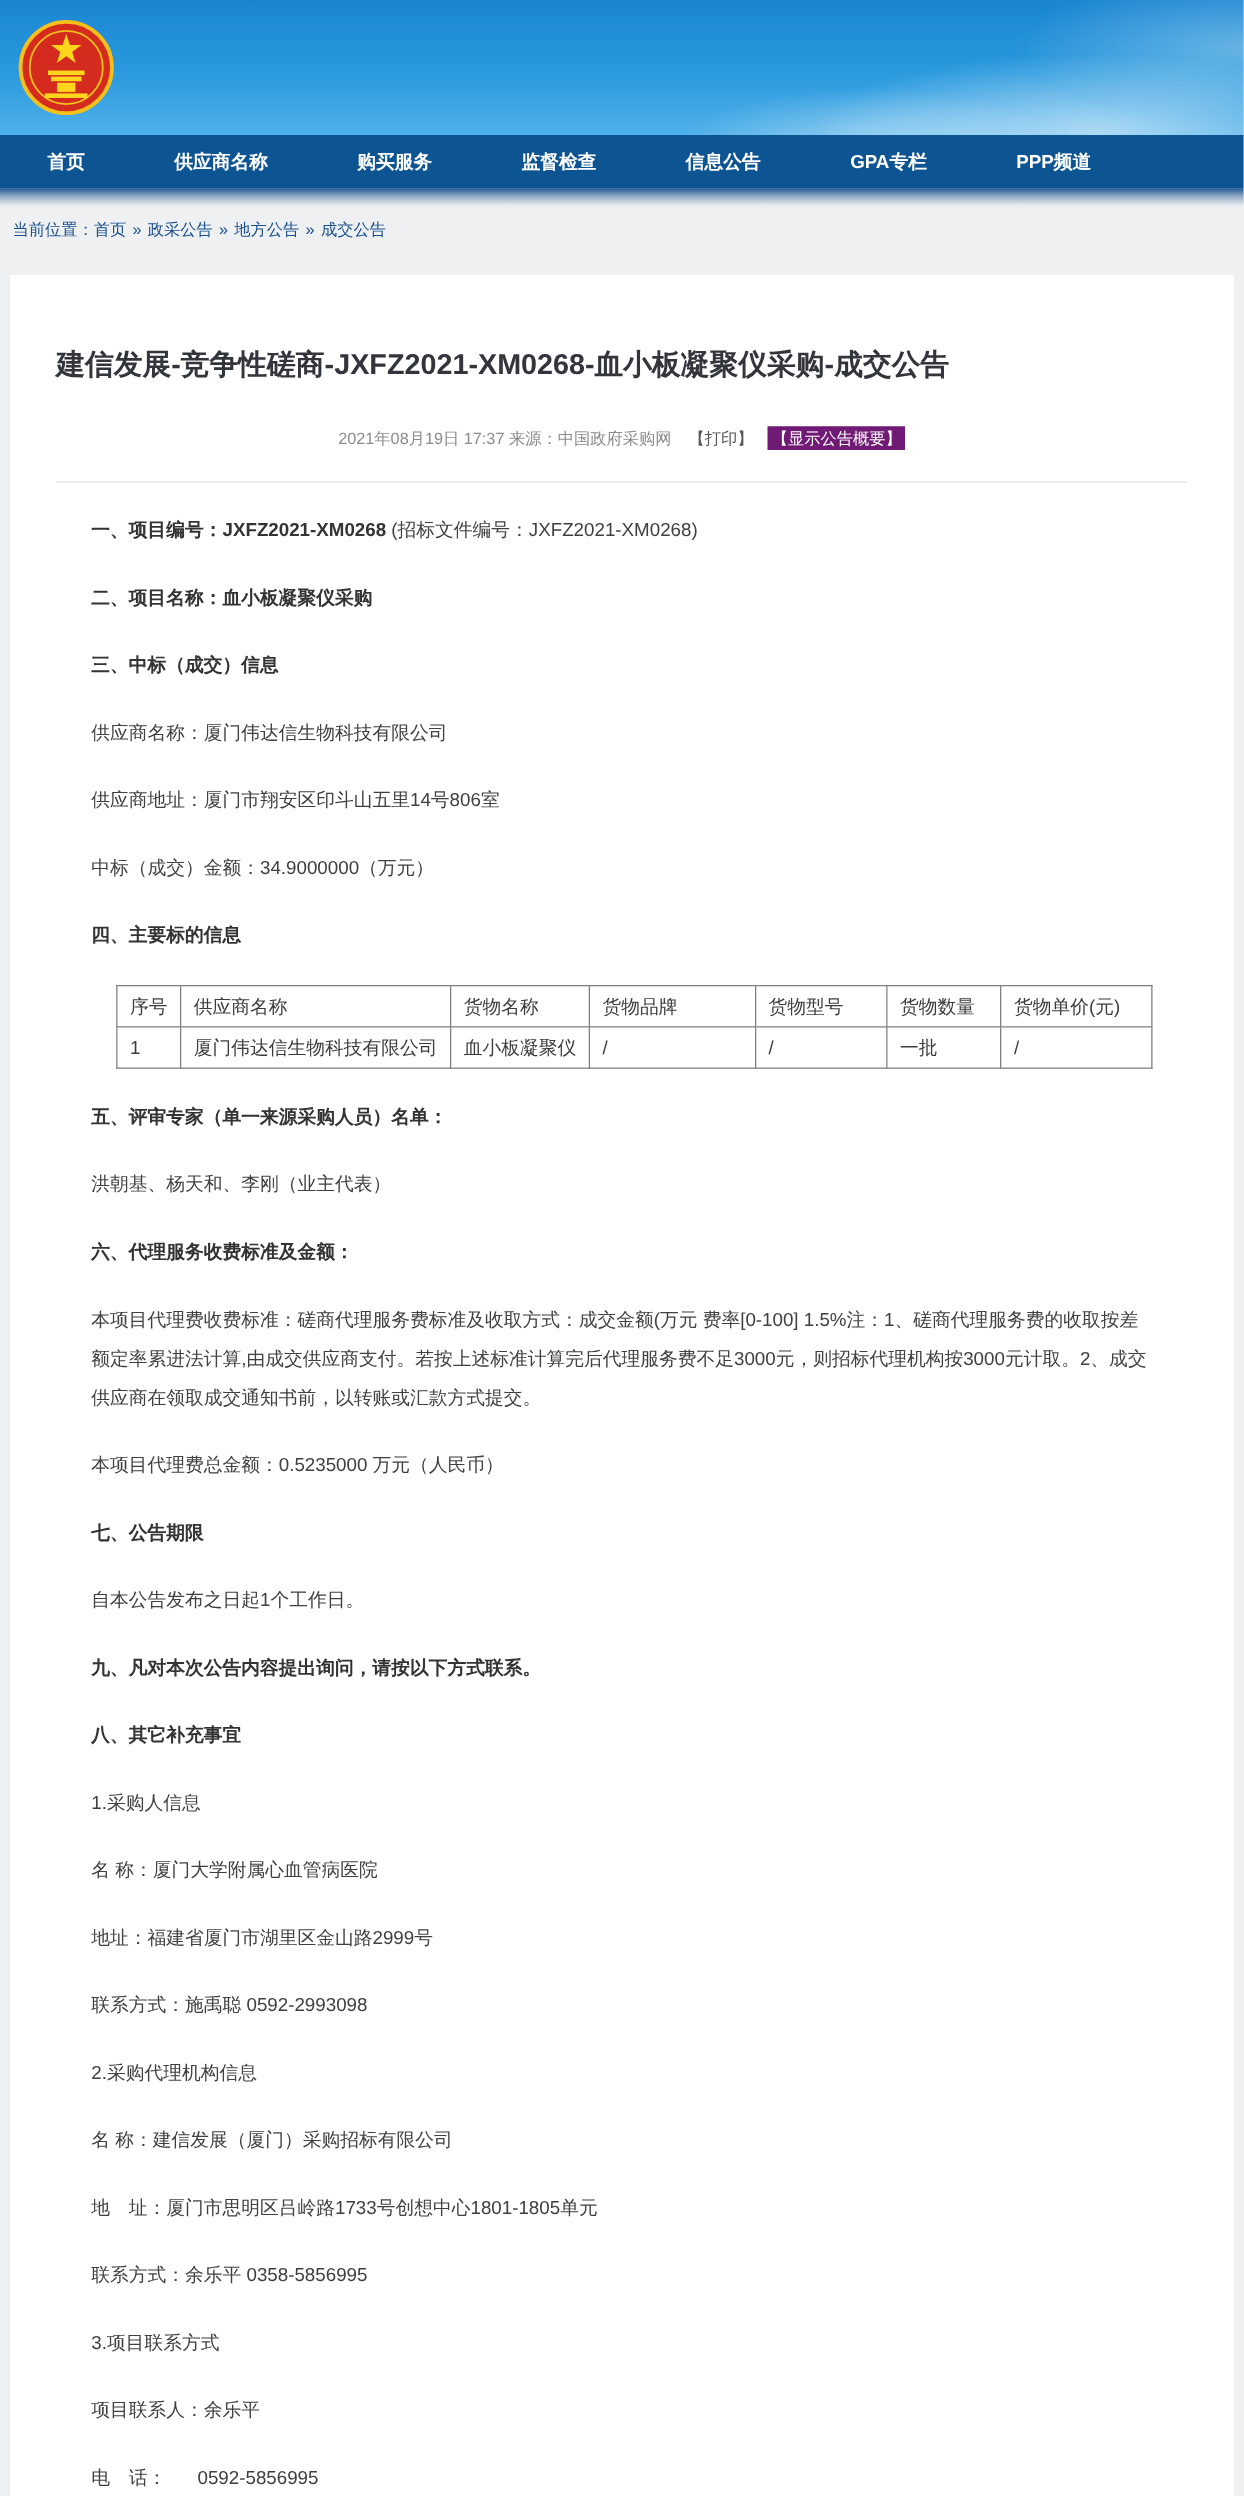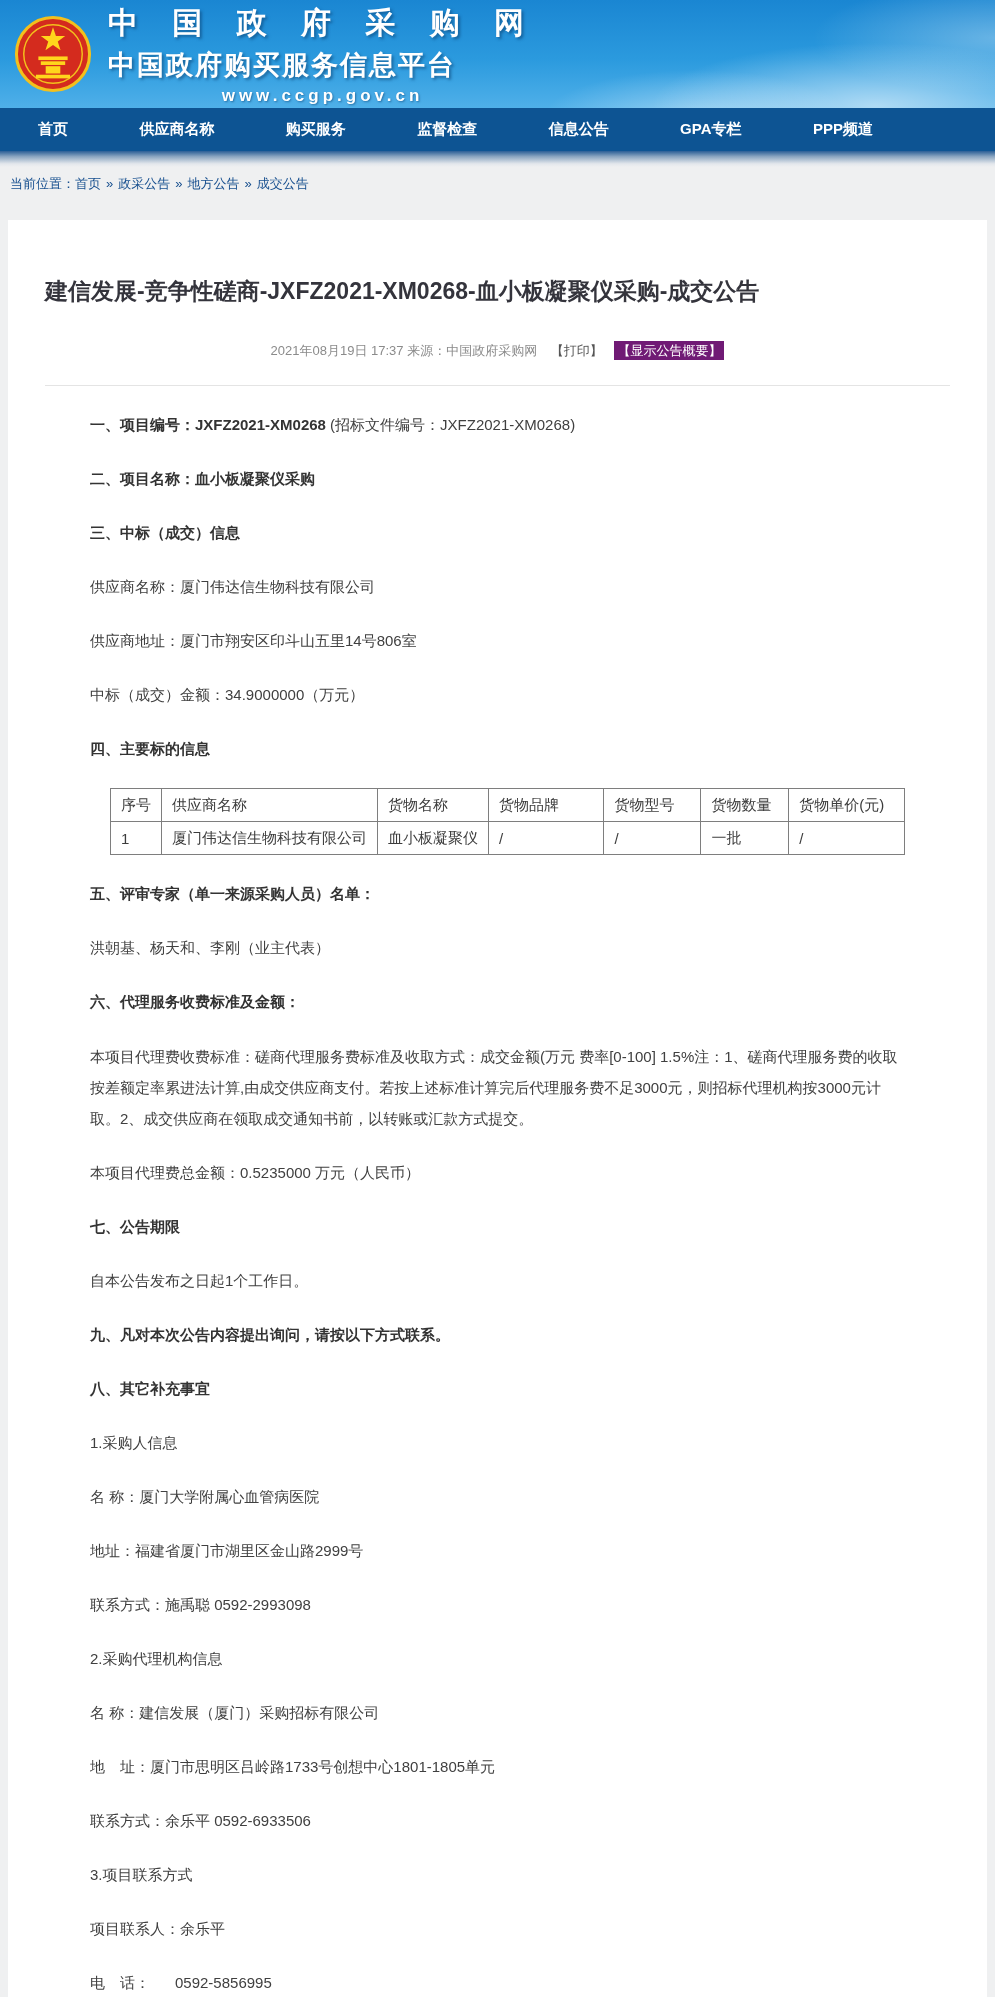--- a/index.html
+++ b/index.html
@@ -41,21 +41,21 @@
   
   .card{ background:#fff; margin:0 8px; min-height:1760px; padding-bottom:40px; }
   .article-title{ padding:56px 26px 0 37px; font-size:23px; line-height:30px; font-weight:bold; color:#34343c; }
   .article-meta{ text-align:center; margin-top:37px; font-size:13px; color:#8b8b8b; line-height:16px; }
   .meta-source{ margin-left:0; }
   .meta-print{ color:#555; margin-left:10px; cursor:pointer; }
   .meta-badge{ background:#701a75; color:#fff; padding:2px 3px; margin-left:8px; cursor:pointer; font-weight:normal; }
   .divider{ border-bottom:1px solid #e4e4e4; margin:26px 37px 0 37px; height:0; }
 
   
-  .article-body{ padding:0 82px; color:#404040; font-size:15px; }
+  .article-body{ padding:0 65px; color:#404040; font-size:15px; }
   .article-body p{ margin:24px 0; line-height:30px; white-space:pre-wrap; }
   .article-body p.heading{ font-weight:bold; color:#333; }
   .article-body p.fee{ line-height:31px; }
   .bold-run{ font-weight:bold; color:#333; }
   .normal-run{ font-weight:normal; color:#404040; }
 
   
   table.goods-table{ border-collapse:collapse; margin:24px 0 24px 20px; table-layout:fixed; }
   .goods-table th, .goods-table td{
     border:1px solid #7e7e7e; font-weight:normal; font-size:15px; color:#3c3c3c;
@@ -70,25 +70,20 @@
   <div class="site-header">
     <svg class="emblem" viewBox="0 0 64 64" aria-hidden="true">
       <circle cx="32" cy="32" r="30" fill="#d42b1e" stroke="#f3c01c" stroke-width="2.5"></circle>
       <circle cx="32" cy="32" r="24" fill="none" stroke="#f3c01c" stroke-width="1.2"></circle>
       <polygon fill="#ffd61c" points="32,10 34.4,17.2 42,17.2 35.9,21.8 38.2,29 32,24.6 25.8,29 28.1,21.8 22,17.2 29.6,17.2"></polygon>
       <rect x="20" y="34" width="24" height="3" fill="#ffd61c"></rect>
       <rect x="22" y="38" width="20" height="3" fill="#ffd61c"></rect>
       <rect x="26" y="42" width="12" height="6" fill="#ffd61c"></rect>
       <rect x="18" y="49" width="28" height="3" fill="#ffd61c"></rect>
     </svg>
-    <div class="site-title-block">
-      <div class="site-title">中 国 政 府 采 购 网</div>
-      <div class="site-subtitle">中国政府购买服务信息平台</div>
-      <div class="site-url">www.ccgp.gov.cn</div>
-    </div>
   </div>
 
   <div class="main-nav">
     <span class="nav-item">首页</span>
     <span class="nav-item">供应商名称</span>
     <span class="nav-item">购买服务</span>
     <span class="nav-item">监督检查</span>
     <span class="nav-item">信息公告</span>
     <span class="nav-item">GPA专栏</span>
     <span class="nav-item">PPP频道</span>
@@ -175,21 +170,21 @@
       <p class="heading">八、其它补充事宜</p>
 
       <p>1.采购人信息</p>
       <p>名 称：厦门大学附属心血管病医院</p>
       <p>地址：福建省厦门市湖里区金山路2999号</p>
       <p>联系方式：施禹聪 0592-2993098</p>
 
       <p>2.采购代理机构信息</p>
       <p>名 称：建信发展（厦门）采购招标有限公司</p>
       <p>地　址：厦门市思明区吕岭路1733号创想中心1801-1805单元</p>
-      <p>联系方式：余乐平 0592-6933506</p>
+      <p>联系方式：余乐平 0358-5856995</p>
 
       <p>3.项目联系方式</p>
       <p>项目联系人：余乐平</p>
       <p>电　话：      0592-5856995</p>
 
     </div>
   </div>
 </div>
 
 </body></html>

